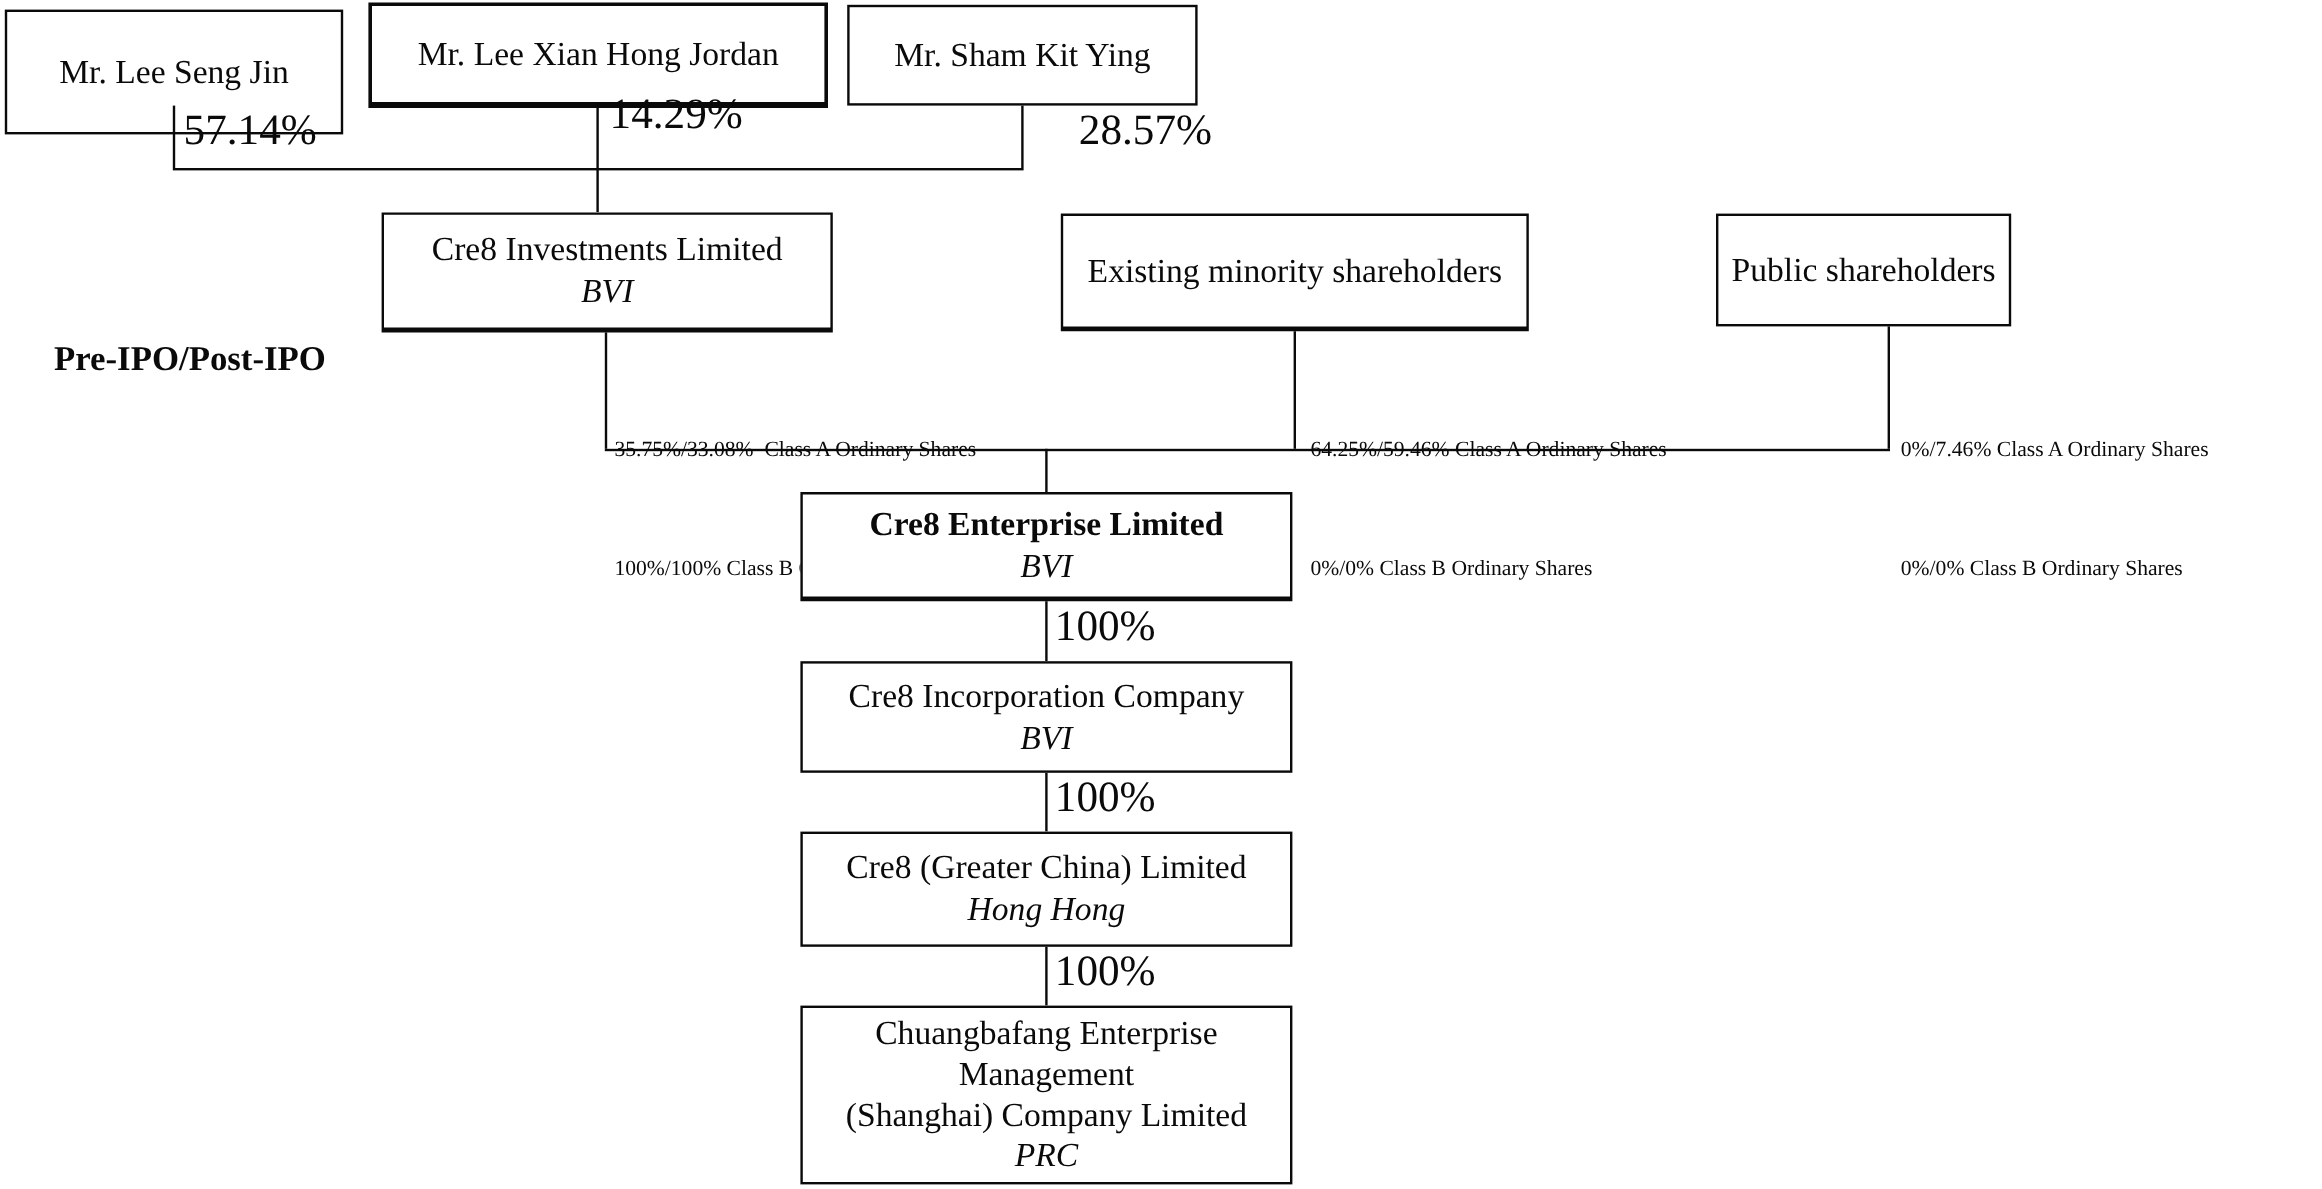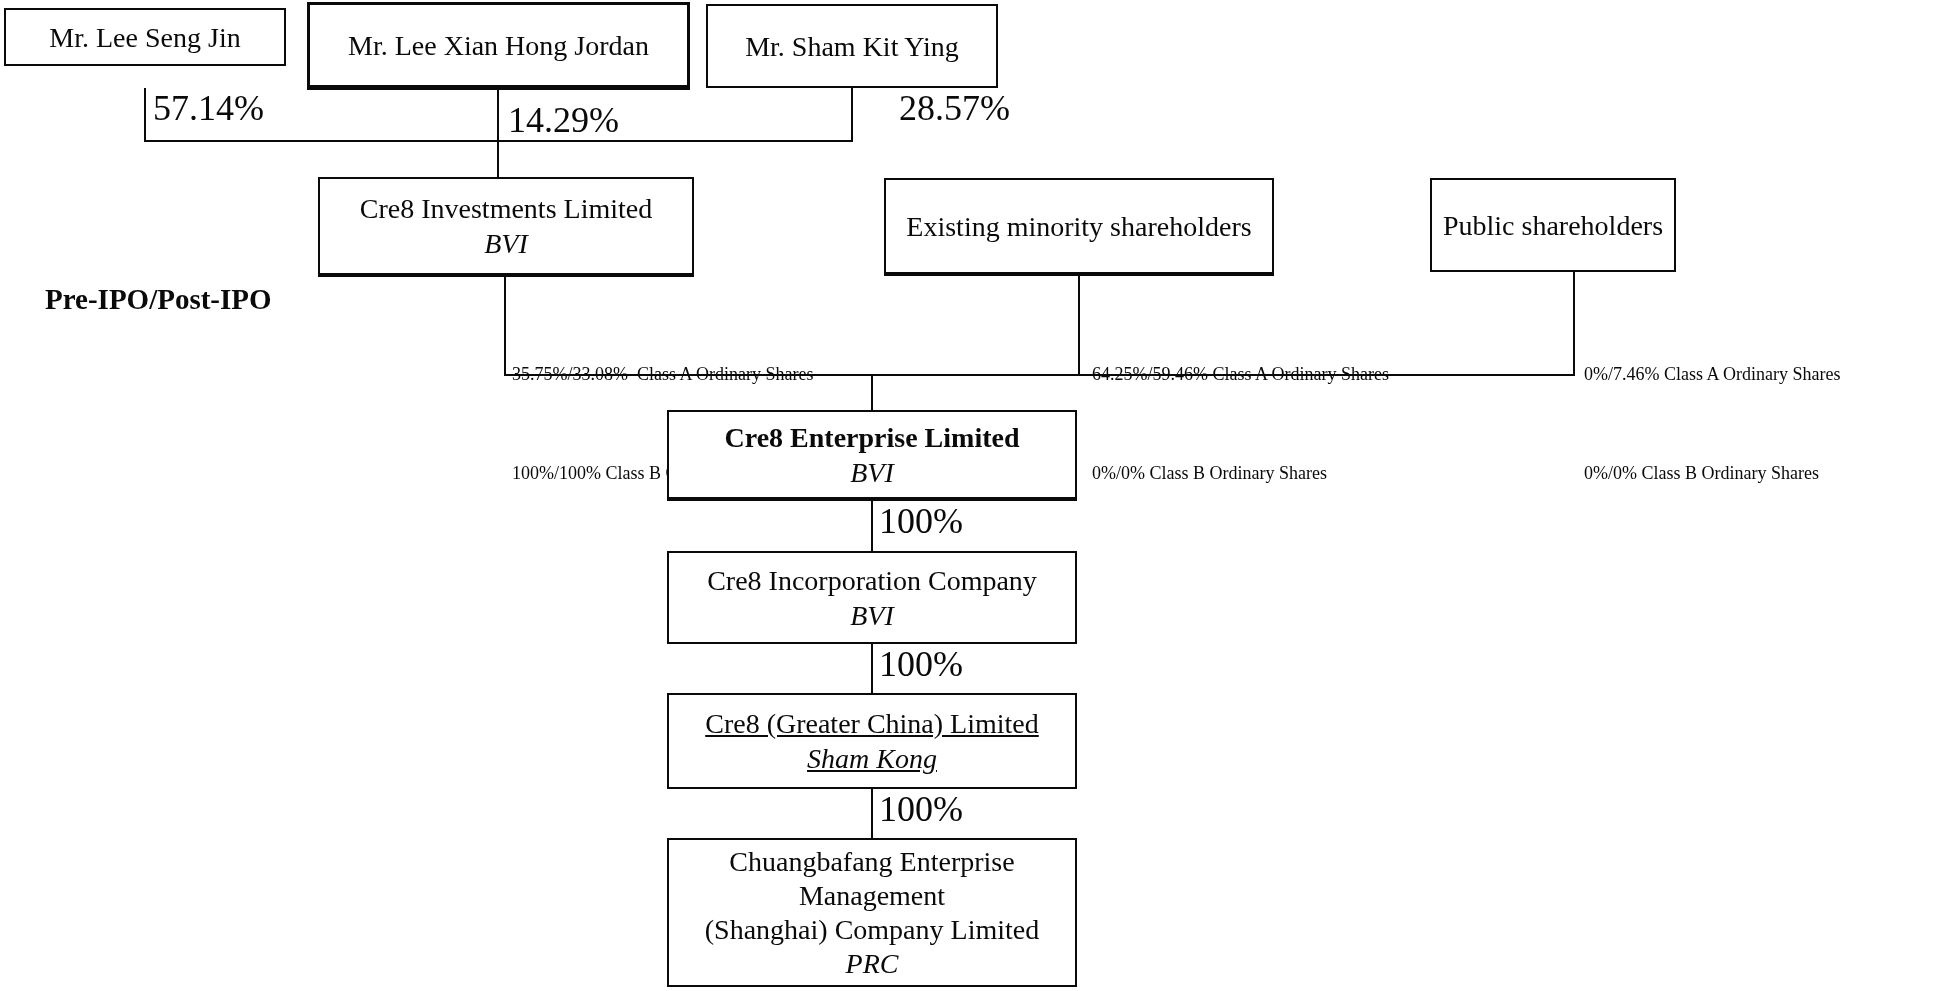--- a/index.html
+++ b/index.html
@@ -60,39 +60,39 @@
     white-space: pre;
   }
   .italic { font-style: italic; }
   .bold { font-weight: bold; }
 </style>
 </head>
 <body>
 
 <div class="canvas">
 
-  <div class="box" style="left:4px; top:8px; width:282px; height:58px;">
+  <div class="box" style="left:4px; top:8px; width:282px; height:104px;">
     <div>Mr. Lee Seng Jin</div>
   </div>
 
   <div class="box" style="left:706px; top:4px; width:292px; height:84px;">
     <div>Mr. Sham Kit Ying</div>
   </div>
 
   <div class="box heavy" style="left:307px; top:2px; width:383px; height:88px;">
     <div>Mr. Lee Xian Hong Jordan</div>
   </div>
 
   <div class="vline" style="left:144px; top:88px; height:52px;"></div>
   <div class="vline" style="left:497px; top:90px; height:87px;"></div>
   <div class="vline" style="left:851px; top:88px; height:52px;"></div>
   <div class="hline" style="left:144px; top:140px; width:709px;"></div>
 
   <div class="pct" style="left:153px; top:92px;">57.14%</div>
-  <div class="pct" style="left:508px; top:104px;">14.29%</div>
+  <div class="pct" style="left:508px; top:79px;">14.29%</div>
   <div class="pct" style="left:860px; top:92px;margin-left:39px;">28.57%</div>
 
   <div class="box shadow-bottom" style="left:318px; top:177px; width:376px; height:100px;">
     <div>Cre8 Investments Limited</div>
     <div class="italic">BVI</div>
   </div>
 
   <div class="box shadow-bottom" style="left:884px; top:178px; width:390px; height:98px;">
     <div>Existing minority shareholders</div>
   </div>
@@ -131,23 +131,23 @@
   <div class="pct" style="left:879px; top:505px;">100%</div>
 
   <div class="box" style="left:667px; top:551px; width:410px; height:93px;">
     <div>Cre8 Incorporation Company</div>
     <div class="italic">BVI</div>
   </div>
 
   <div class="vline" style="left:871px; top:644px; height:49px;"></div>
   <div class="pct" style="left:879px; top:648px;">100%</div>
 
-  <div class="box" style="left:667px; top:693px; width:410px; height:96px;text-decoration:underline;">
+  <div class="box" style="left:667px; top:693px; width:410px; height:96px;">
     <div>Cre8 (Greater China) Limited</div>
-    <div class="italic">Sham Kong</div>
+    <div class="italic">Hong Hong</div>
   </div>
 
   <div class="vline" style="left:871px; top:789px; height:49px;"></div>
   <div class="pct" style="left:879px; top:793px;">100%</div>
 
   <div class="box" style="left:667px; top:838px; width:410px; height:149px; line-height:34px;">
     <div>Chuangbafang Enterprise</div>
     <div>Management</div>
     <div>(Shanghai) Company Limited</div>
     <div class="italic">PRC</div>

